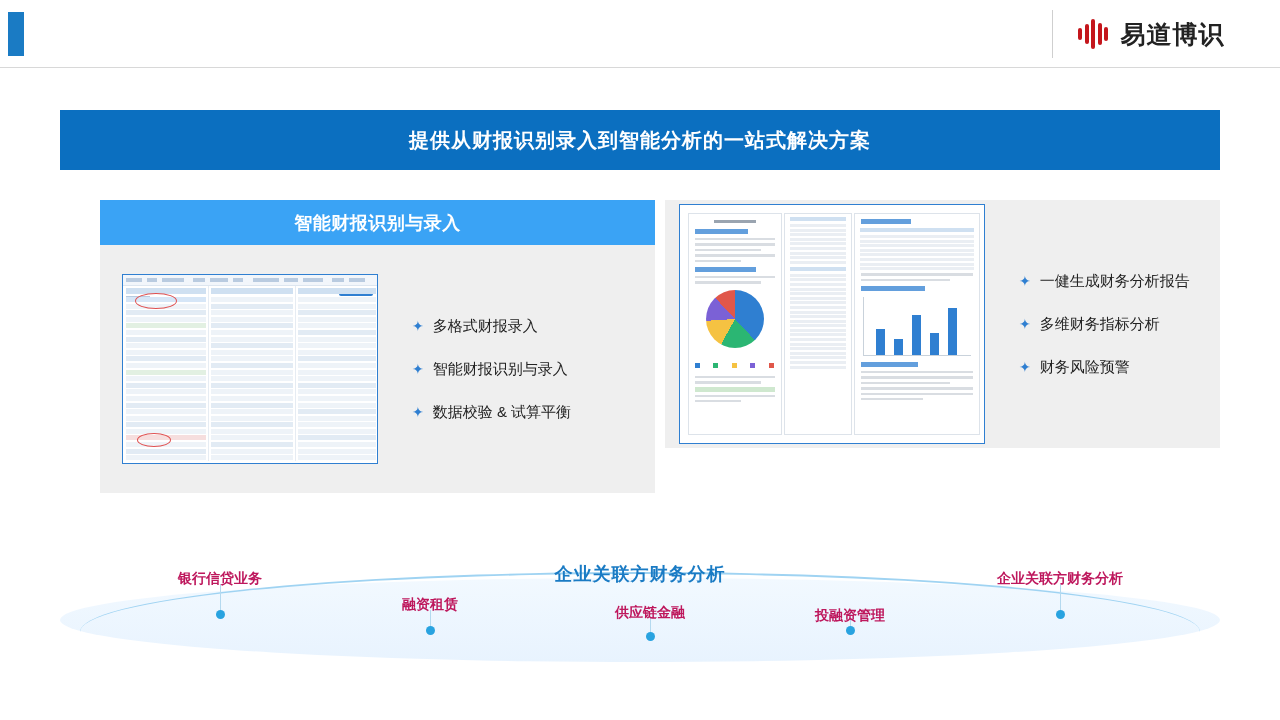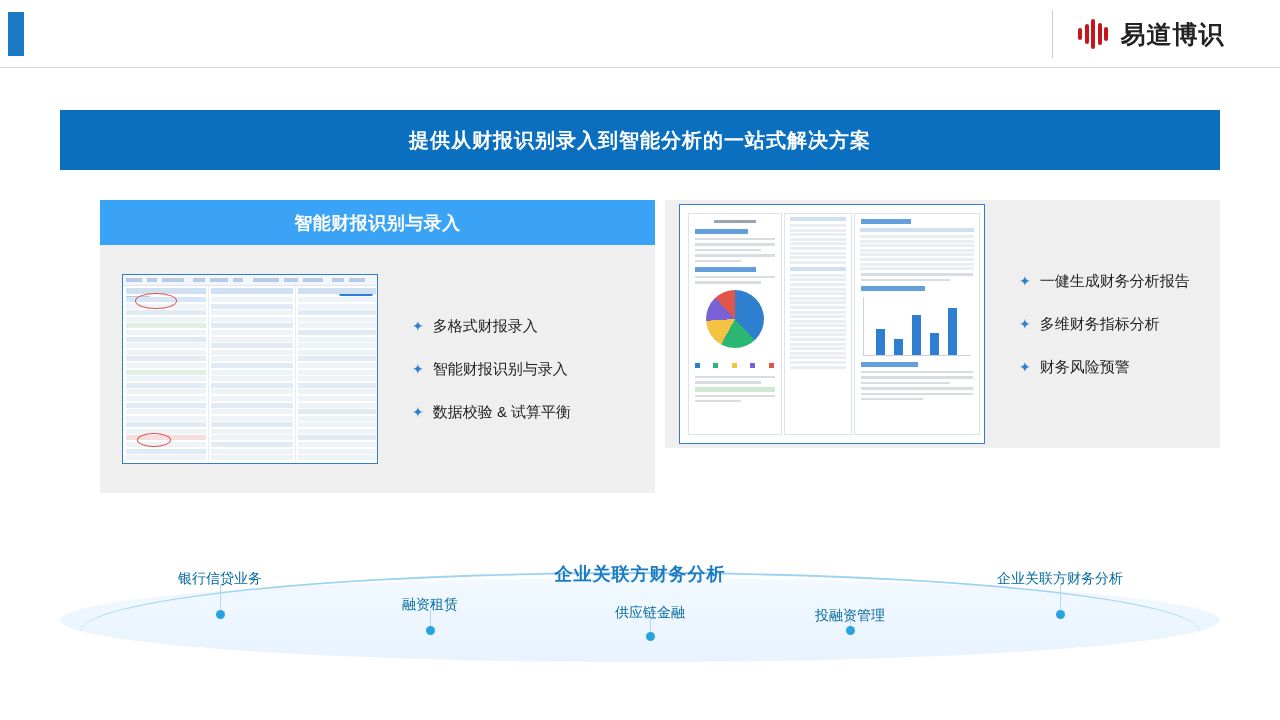--- a/index.html
+++ b/index.html
@@ -321,23 +321,24 @@
     background: #29a3e0;
   }
   .node-stem {
     position: absolute;
     width: 1px;
     background: #b4d9ef;
   }
   .node-label {
     position: absolute;
     font-size: 14px;
-    color: #0369a1;
+    color: #be185d;
     white-space: nowrap;
     transform: translateX(-50%);
+    font-weight: bold;
   }
 </style>
 </head>
 <body>
 
 <div class="header">
   <div class="header-accent"></div>
   <div class="logo-divider"></div>
   <div class="logo">
     <span class="logo-mark">

